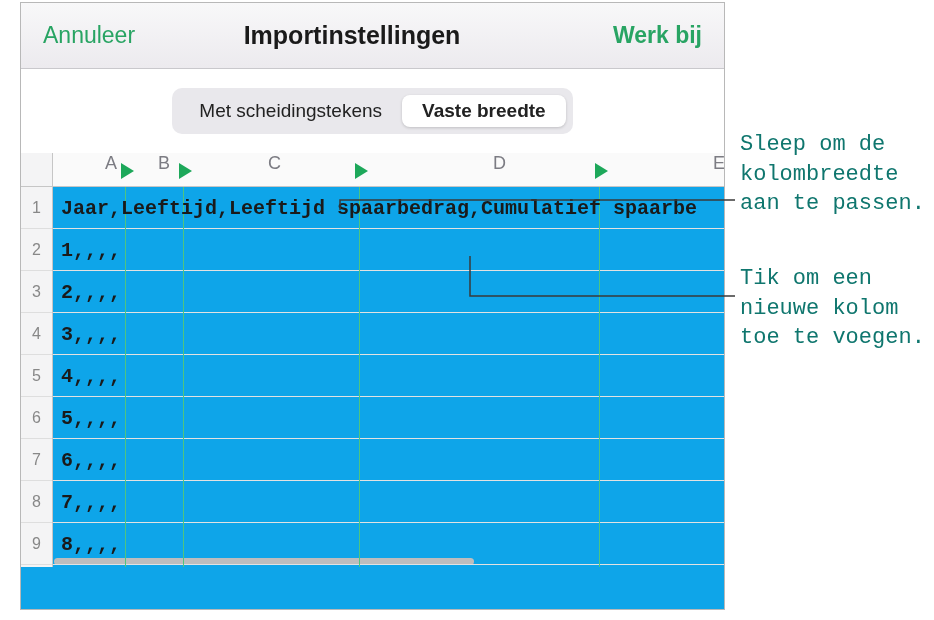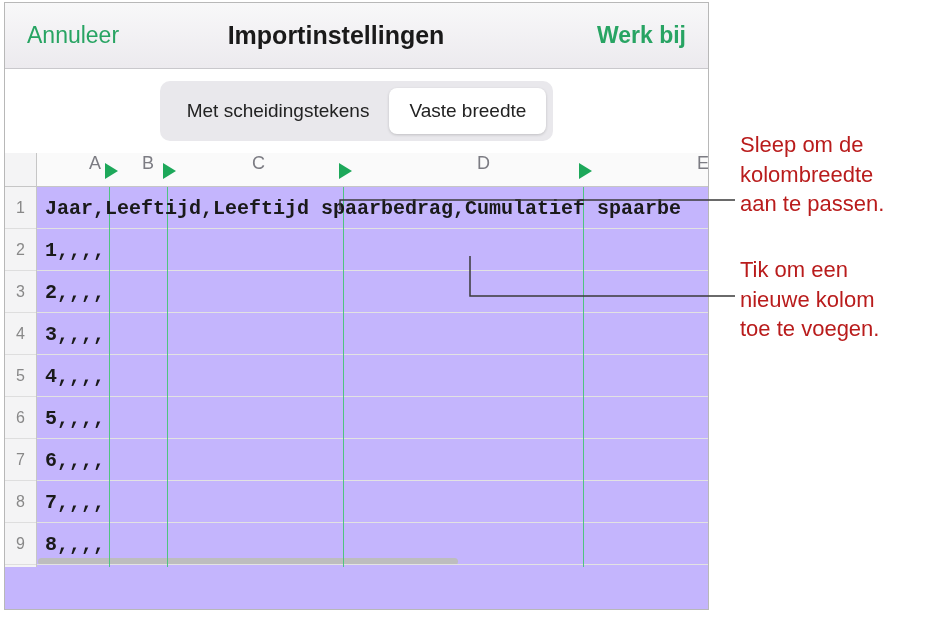--- a/index.html
+++ b/index.html
@@ -6,26 +6,26 @@
   body {
     font-family: -apple-system, "Helvetica Neue", Helvetica, Arial, sans-serif;
     background: #fff;
     width: 934px;
     height: 620px;
     position: relative;
     overflow: hidden;
   }
   .device {
     position: absolute;
-    left: 4px;
+    left: 20px;
     top: 2px;
     width: 705px;
     height: 608px;
     border: 1px solid #b8b8b8;
-    background: #c4b5fd;
+    background: #0ea5e9;
     overflow: hidden;
   }
   .titlebar {
     height: 66px;
     background: linear-gradient(#f8f8f9,#eceaee);
     border-bottom: 1px solid #c9c8cc;
     display: flex;
     align-items: center;
     justify-content: space-between;
     padding: 0 22px;
@@ -53,36 +53,36 @@
     display: flex;
     align-items: center;
     justify-content: center;
     background: #fff;
   }
   .segmented {
     display: flex;
     background: #e9e8ec;
     border-radius: 10px;
     padding: 7px;
-    height: 60px;
+    height: 46px;
     align-items: stretch;
   }
   .segmented .seg {
     padding: 0 20px;
     display: flex;
     align-items: center;
     font-size: 19px;
     color: #222;
     border-radius: 8px;
     cursor: pointer;
     white-space: nowrap;
   }
   .segmented .seg.selected {
     background: #fff;
-    font-weight: 400;
+    font-weight: 700;
     box-shadow: 0 1px 3px rgba(0,0,0,0.18);
   }
   .section-head {
     background: #efedf1;
     border-top: 1px solid #d6d5d9;
     border-bottom: 1px solid #d6d5d9;
     padding: 10px 16px 8px;
     color: #7a7980;
     font-size: 17px;
     letter-spacing: 1.5px;
@@ -191,22 +191,23 @@
     top: 0;
     width: 420px;
     height: 7px;
     background: #bdbdbe;
     border-radius: 4px;
   }
   
   .callout {
     position: absolute;
     font-size: 22px;
-    color: #b91c1c;
+    color: #0f766e;
     line-height: 1.35;
+    font-family: Liberation Mono, monospace;
   }
   .leader {
     position: absolute;
     stroke: #3a3a3a;
     fill: none;
     stroke-width: 1.5;
     z-index: 10;
   }
 </style>
 </head>
@@ -284,21 +285,21 @@
       <div class="scrollthumb"></div>
     </div>
   </div>
 </div>
 
 <div class="callout" style="left:740px; top:130px;">
   <span style="white-space:pre-line;">Sleep om de
 kolombreedte
 aan te passen.</span>
 </div>
-<div class="callout" style="left:740px; top:255px;">
+<div class="callout" style="left:740px; top:264px;">
   <span style="white-space:pre-line;">Tik om een
 nieuwe kolom
 toe te voegen.</span>
 </div>
 
 <svg class="leader" style="left:0;top:0;width:934px;height:620px;position:absolute;pointer-events:none;">
 
   <path d="M 340 210 L 340 200 L 735 200"></path>
 
   <path d="M 470 256 L 470 296 L 735 296"></path>

